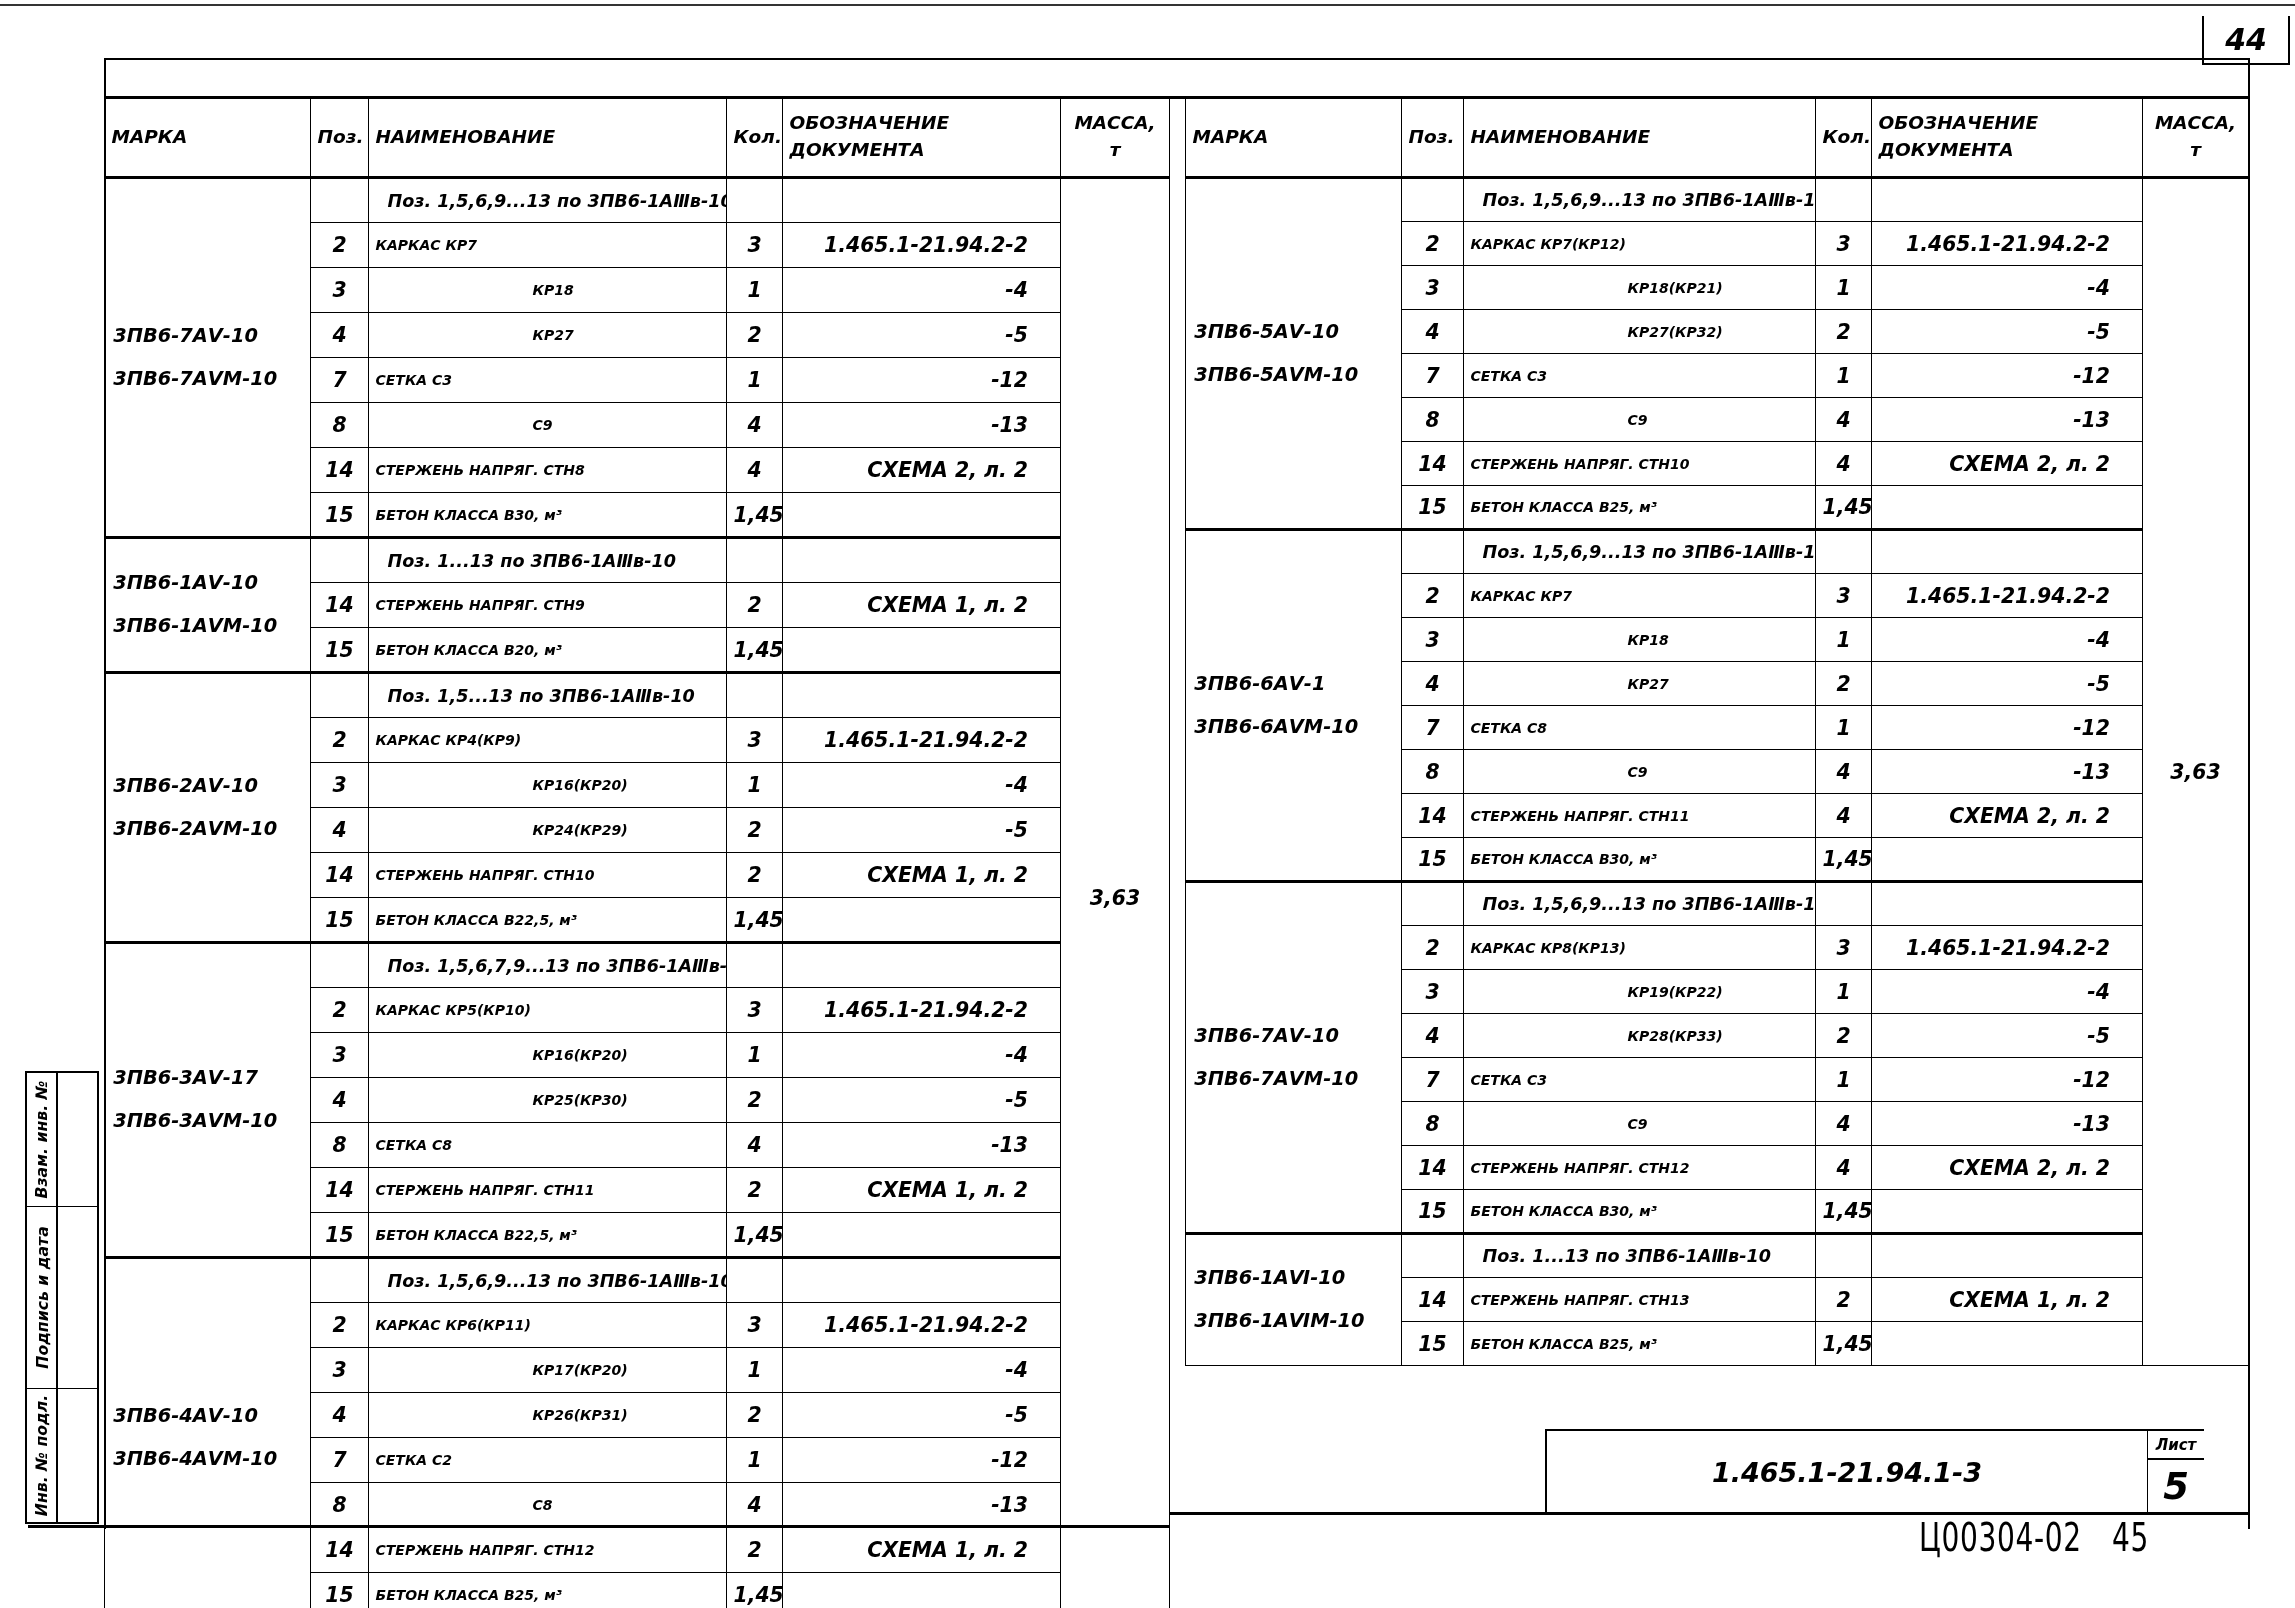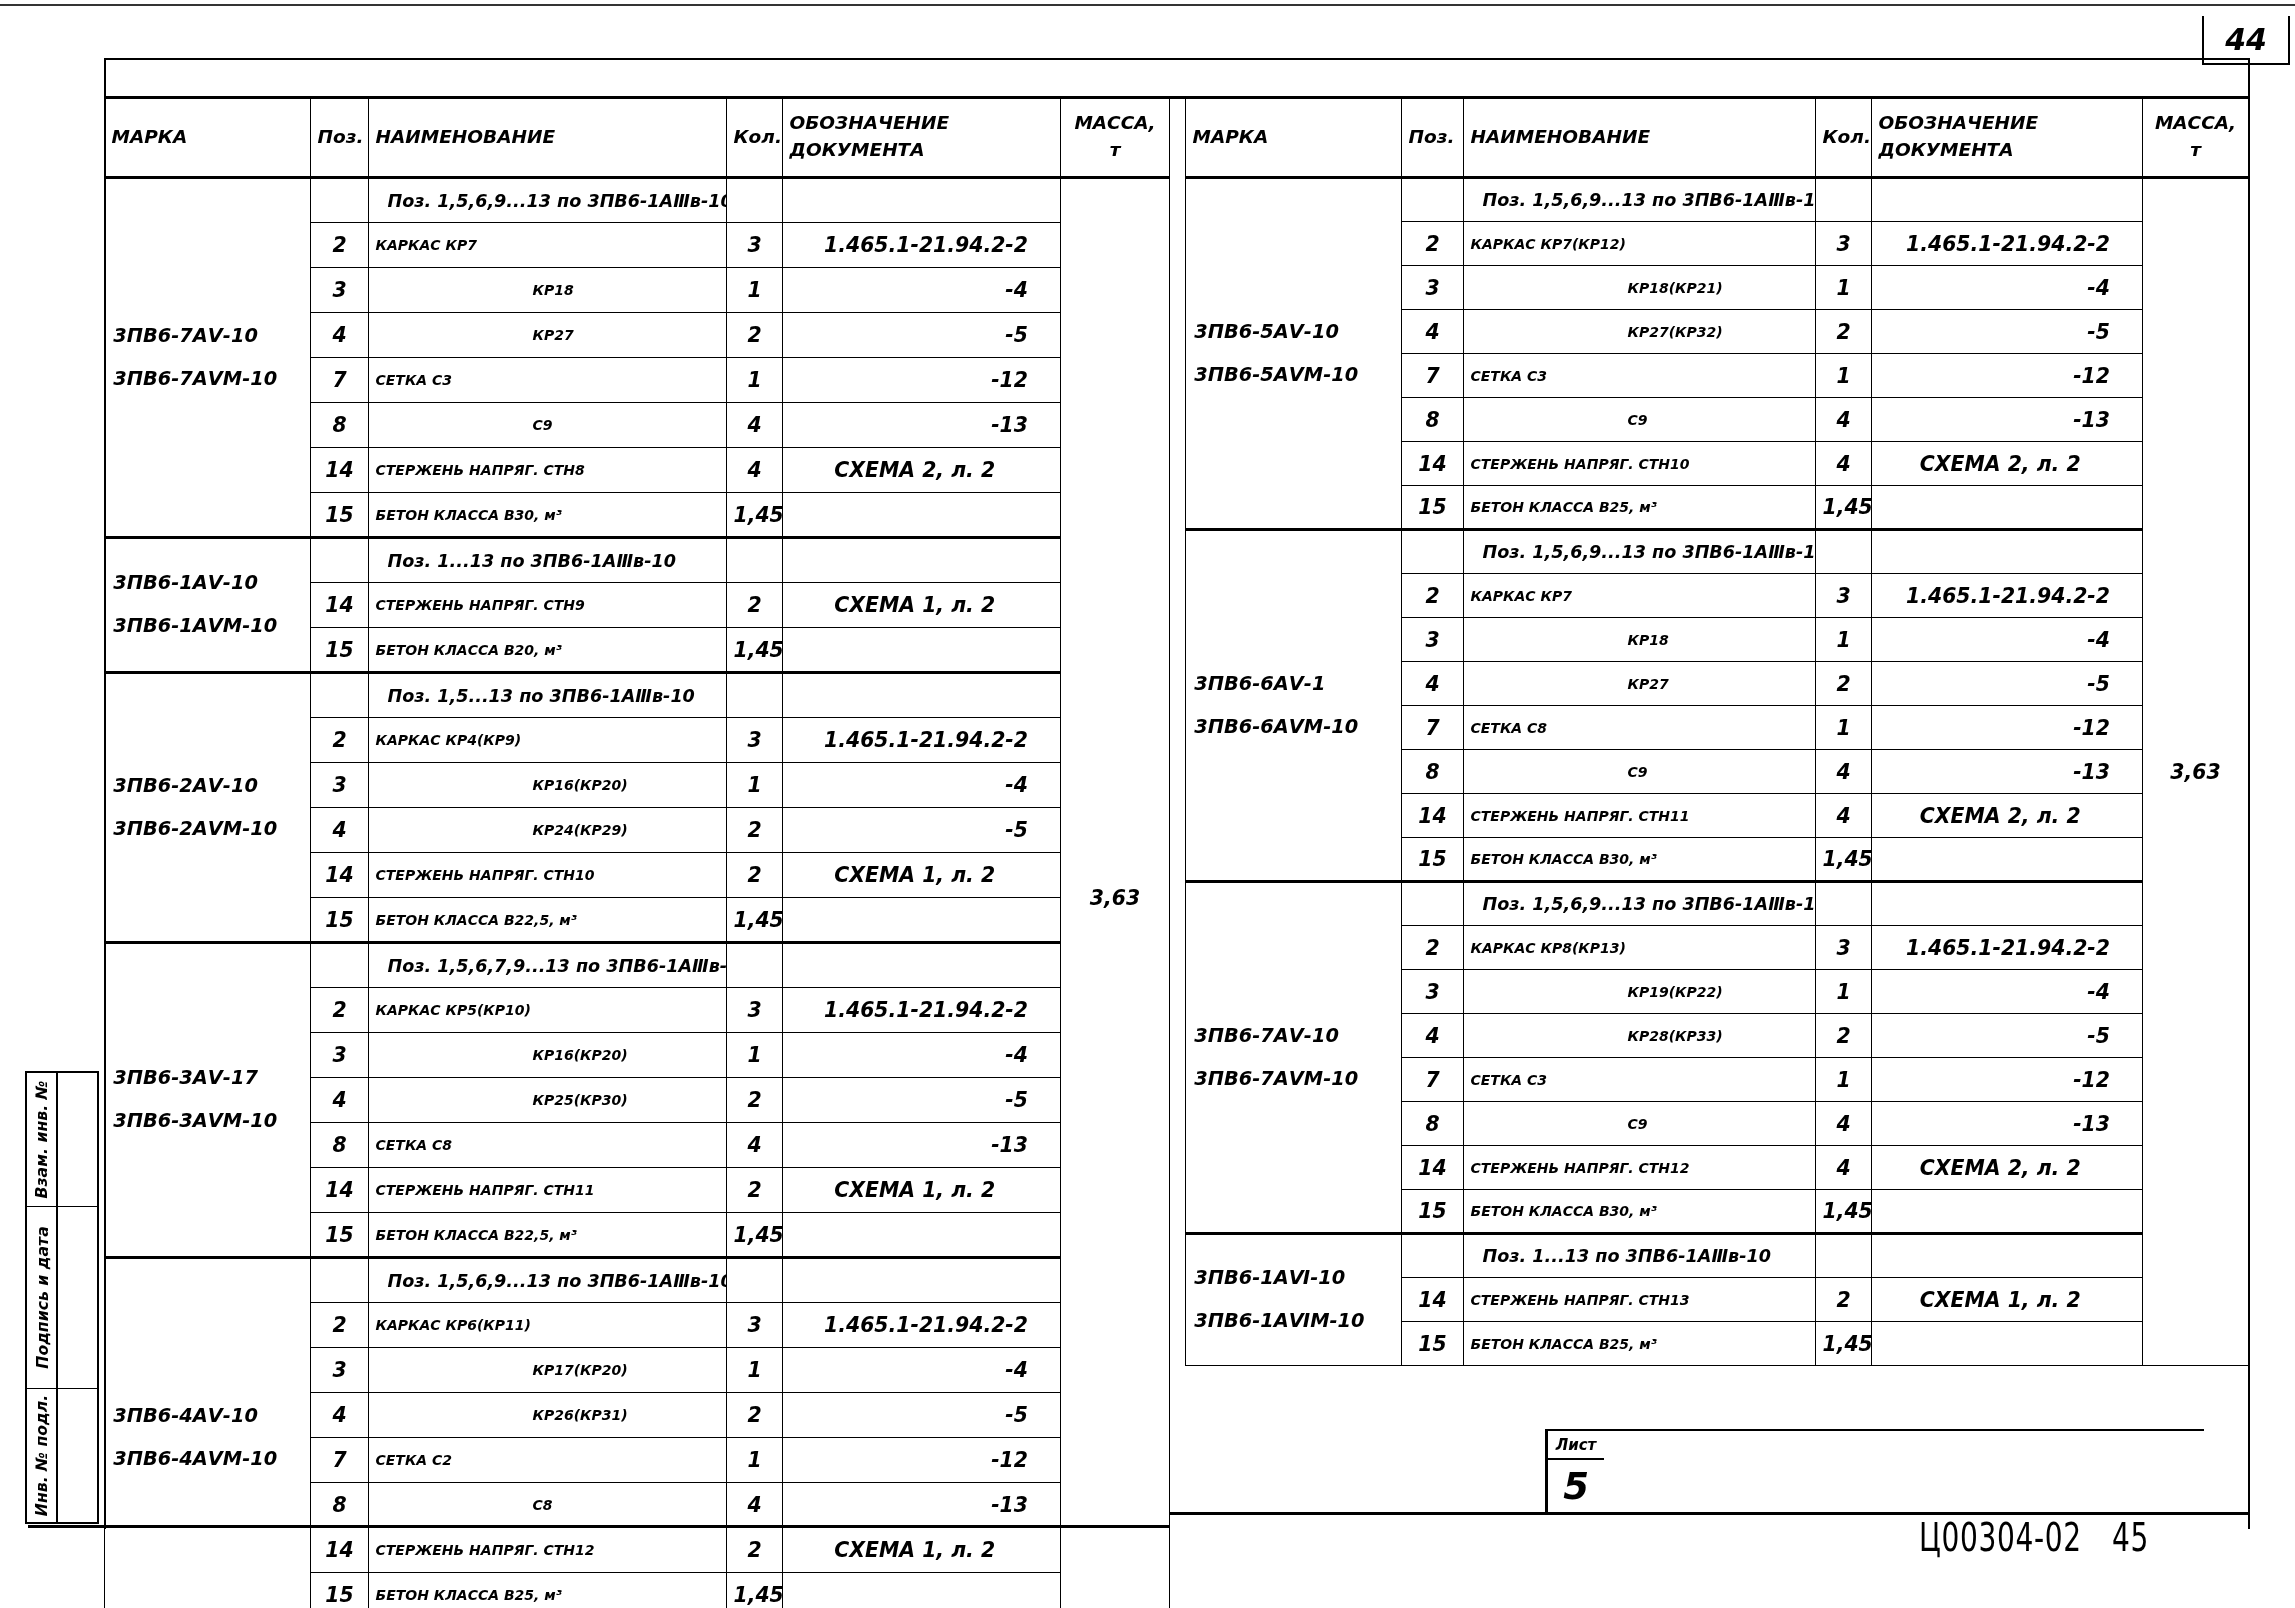--- a/index.html
+++ b/index.html
@@ -19,21 +19,21 @@
        font-family:"DejaVu Sans", sans-serif; font-style:italic; font-weight:bold; font-size:20.4px;
        white-space:nowrap; overflow:hidden; }
   table.spec th { font-size:18.5px; font-weight:bold; text-align:left; vertical-align:middle; line-height:1.45; }
   table.spec th.mass-h { text-align:center; }
   table.spec tr.hdr { height:80px;padding-left:24px; }
   table.spec tr.hdr th { border-bottom:3.2px solid #000; }
   table.spec td.marka { vertical-align:middle; font-size:19.4px; line-height:2.2; white-space:normal; padding-left:8.3px; }
   table.spec td.pos { text-align:center; }
   table.spec td.kol { text-align:center; }
   table.spec td.doc { text-align:right; padding-right:32px; }
-  table.spec td.doc.scheme { text-align:center; padding-left:18.5px; }
+  table.spec td.doc.scheme { text-align:right; padding-left:18.5px; }
   table.spec td.name { font-size:14px; }
   table.spec td.name.ref { font-size:17.6px; text-align:left; padding-left:18.5px; }
   table.spec td.name .sub { padding-left:157px; }
   table.spec td.mass { text-align:center; vertical-align:middle; font-size:20.4px; }
   table.spec tr.grp-start td { border-top:3.2px solid #000; }
   .margin-stamp { position:absolute; left:25.4px; top:1071px; width:74px; height:453px;
                   border:2.8px solid #000; box-sizing:border-box; display:flex; flex-direction:column; }
   .margin-stamp .cell { flex:1; display:flex; border-bottom:1.9px solid #000; }
   .margin-stamp .cell:last-child { border-bottom:none; }
   .margin-stamp .lbl { width:29px; border-right:2.3px solid #000; display:flex; align-items:center; justify-content:center; }
@@ -525,20 +525,21 @@
   </div>
   <div class="cell">
     <div class="lbl">
         <span>Инв. № подл.</span>
       </div>
     <div class="val"></div>
   </div>
 </div>
 
 <div class="title-block">
+  <div class="code hw">1.465.1-21.94.1-3</div>
   <div class="sheet">
     <div class="lh hw">Лист</div>
     <div class="ln hw">5</div>
   </div>
 </div>
 
 <div class="archive">
   <span>Ц00304-02</span><span class="sp"></span><span>45</span>
 </div>
 

